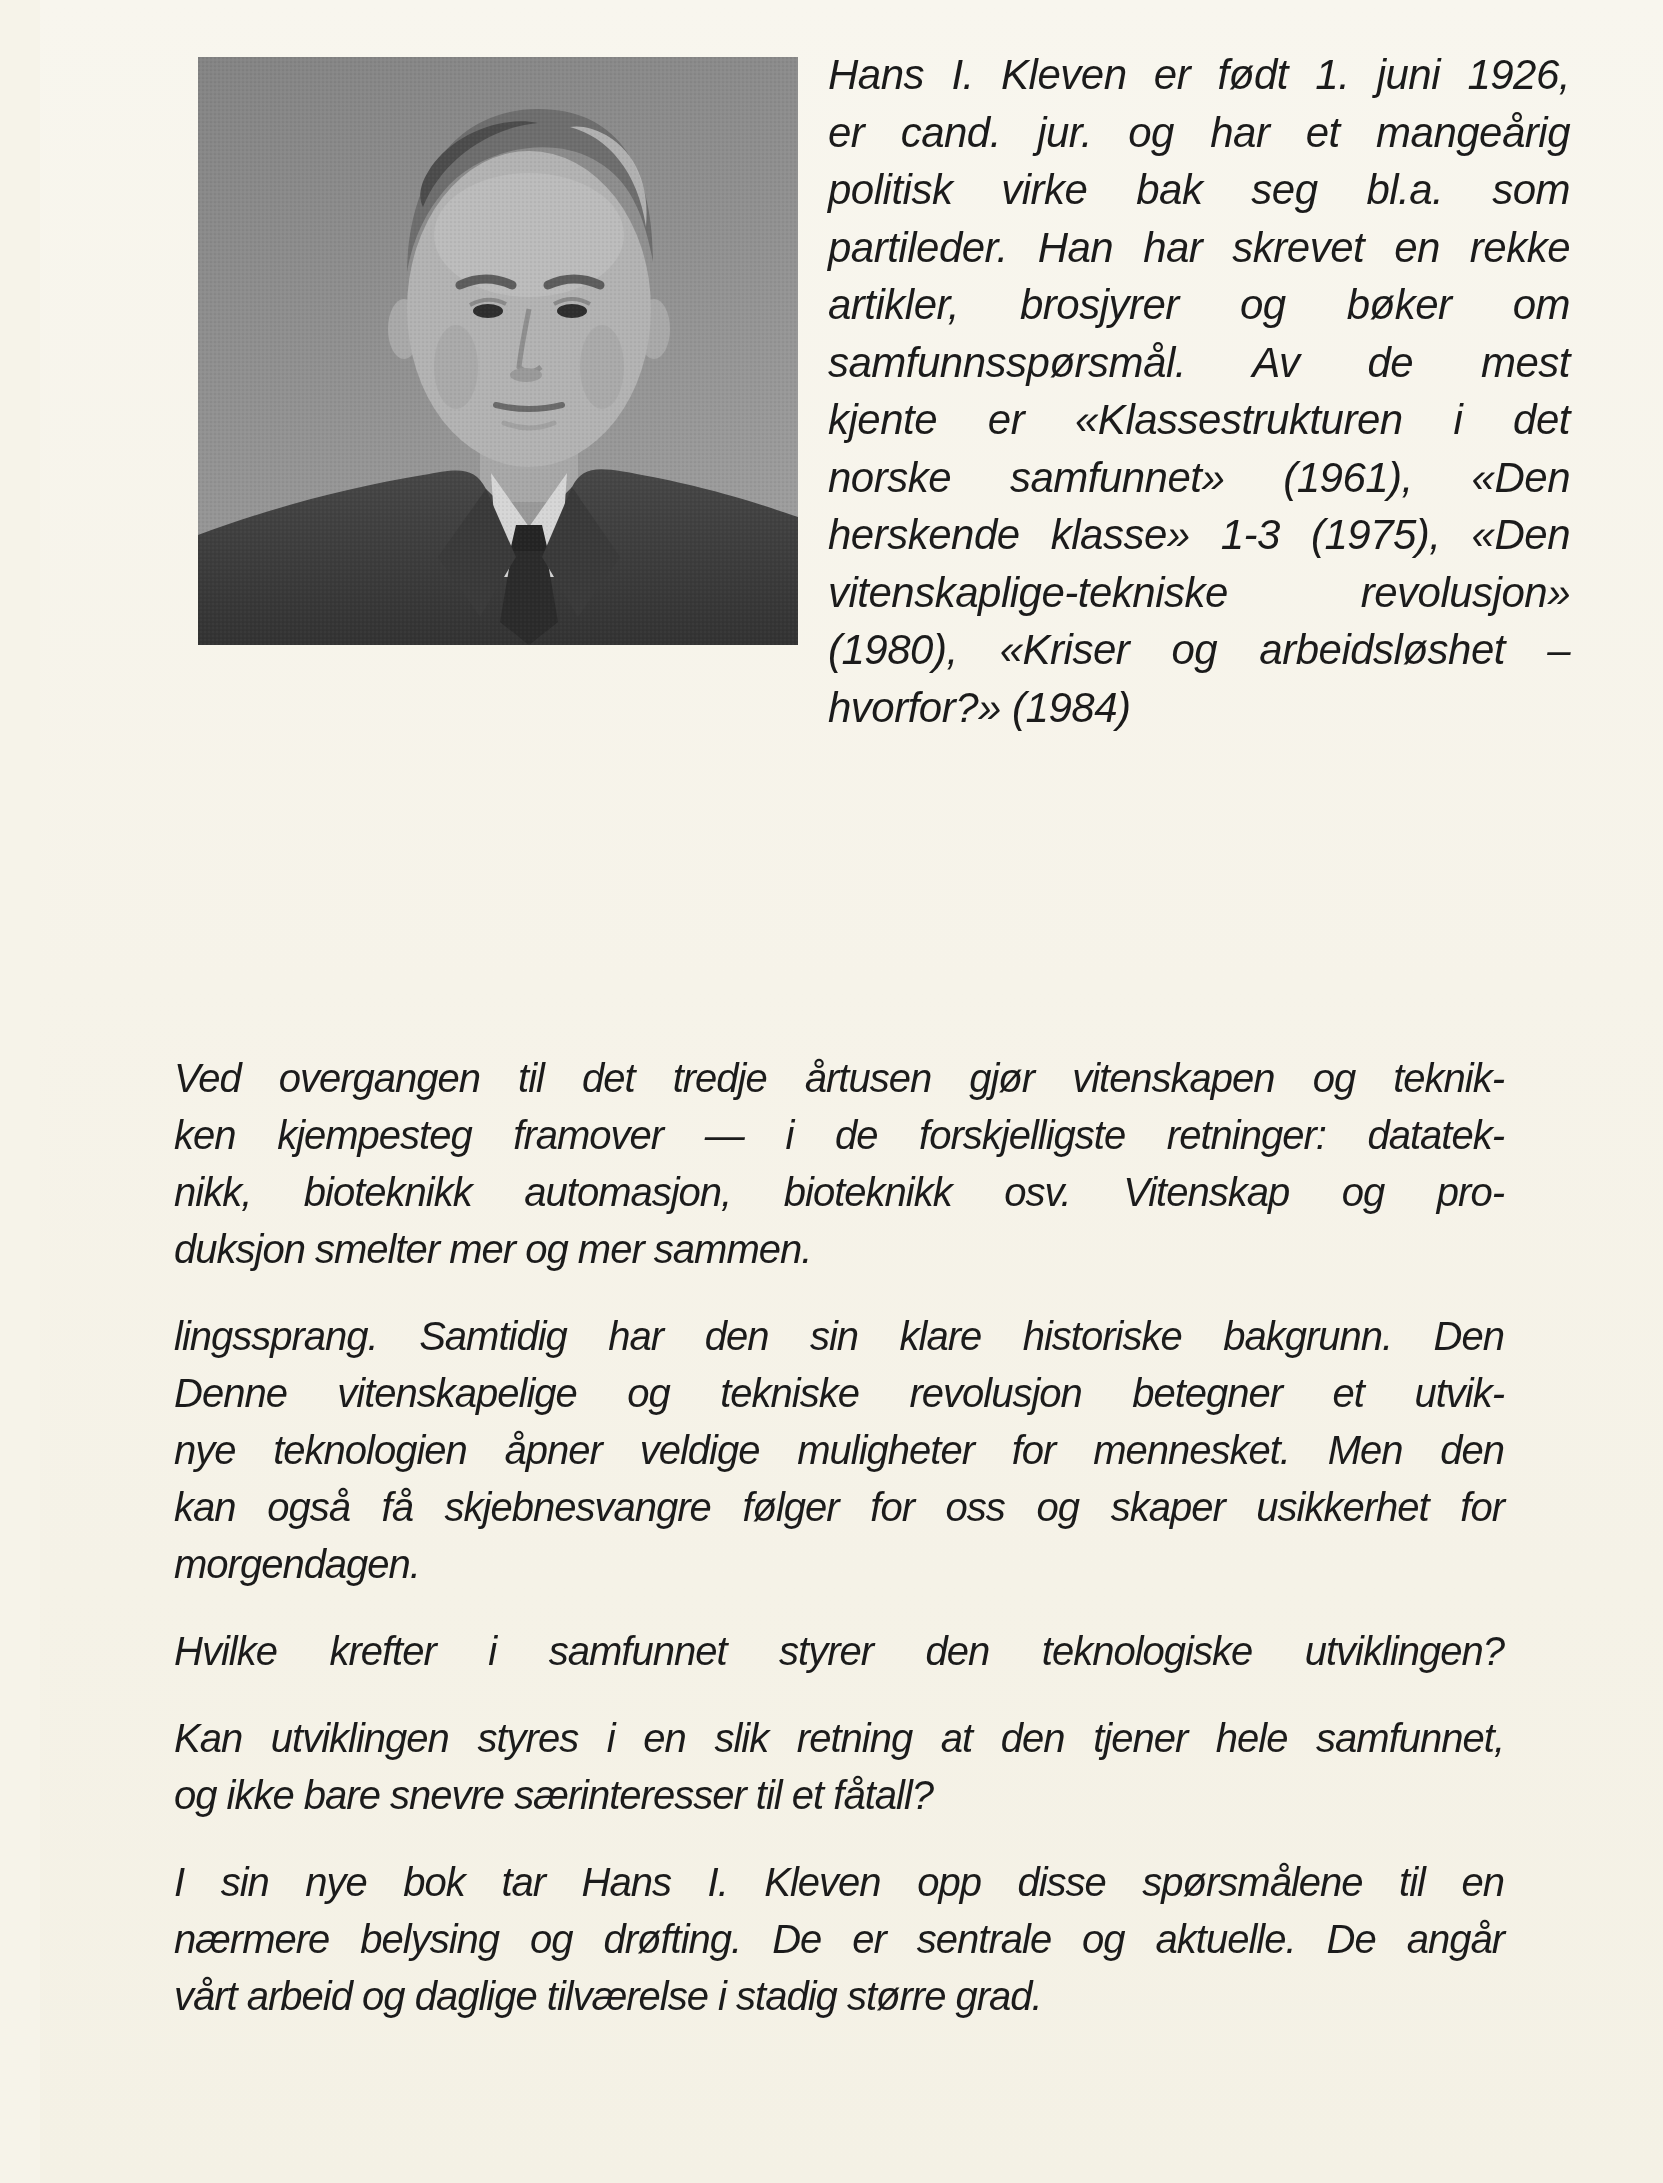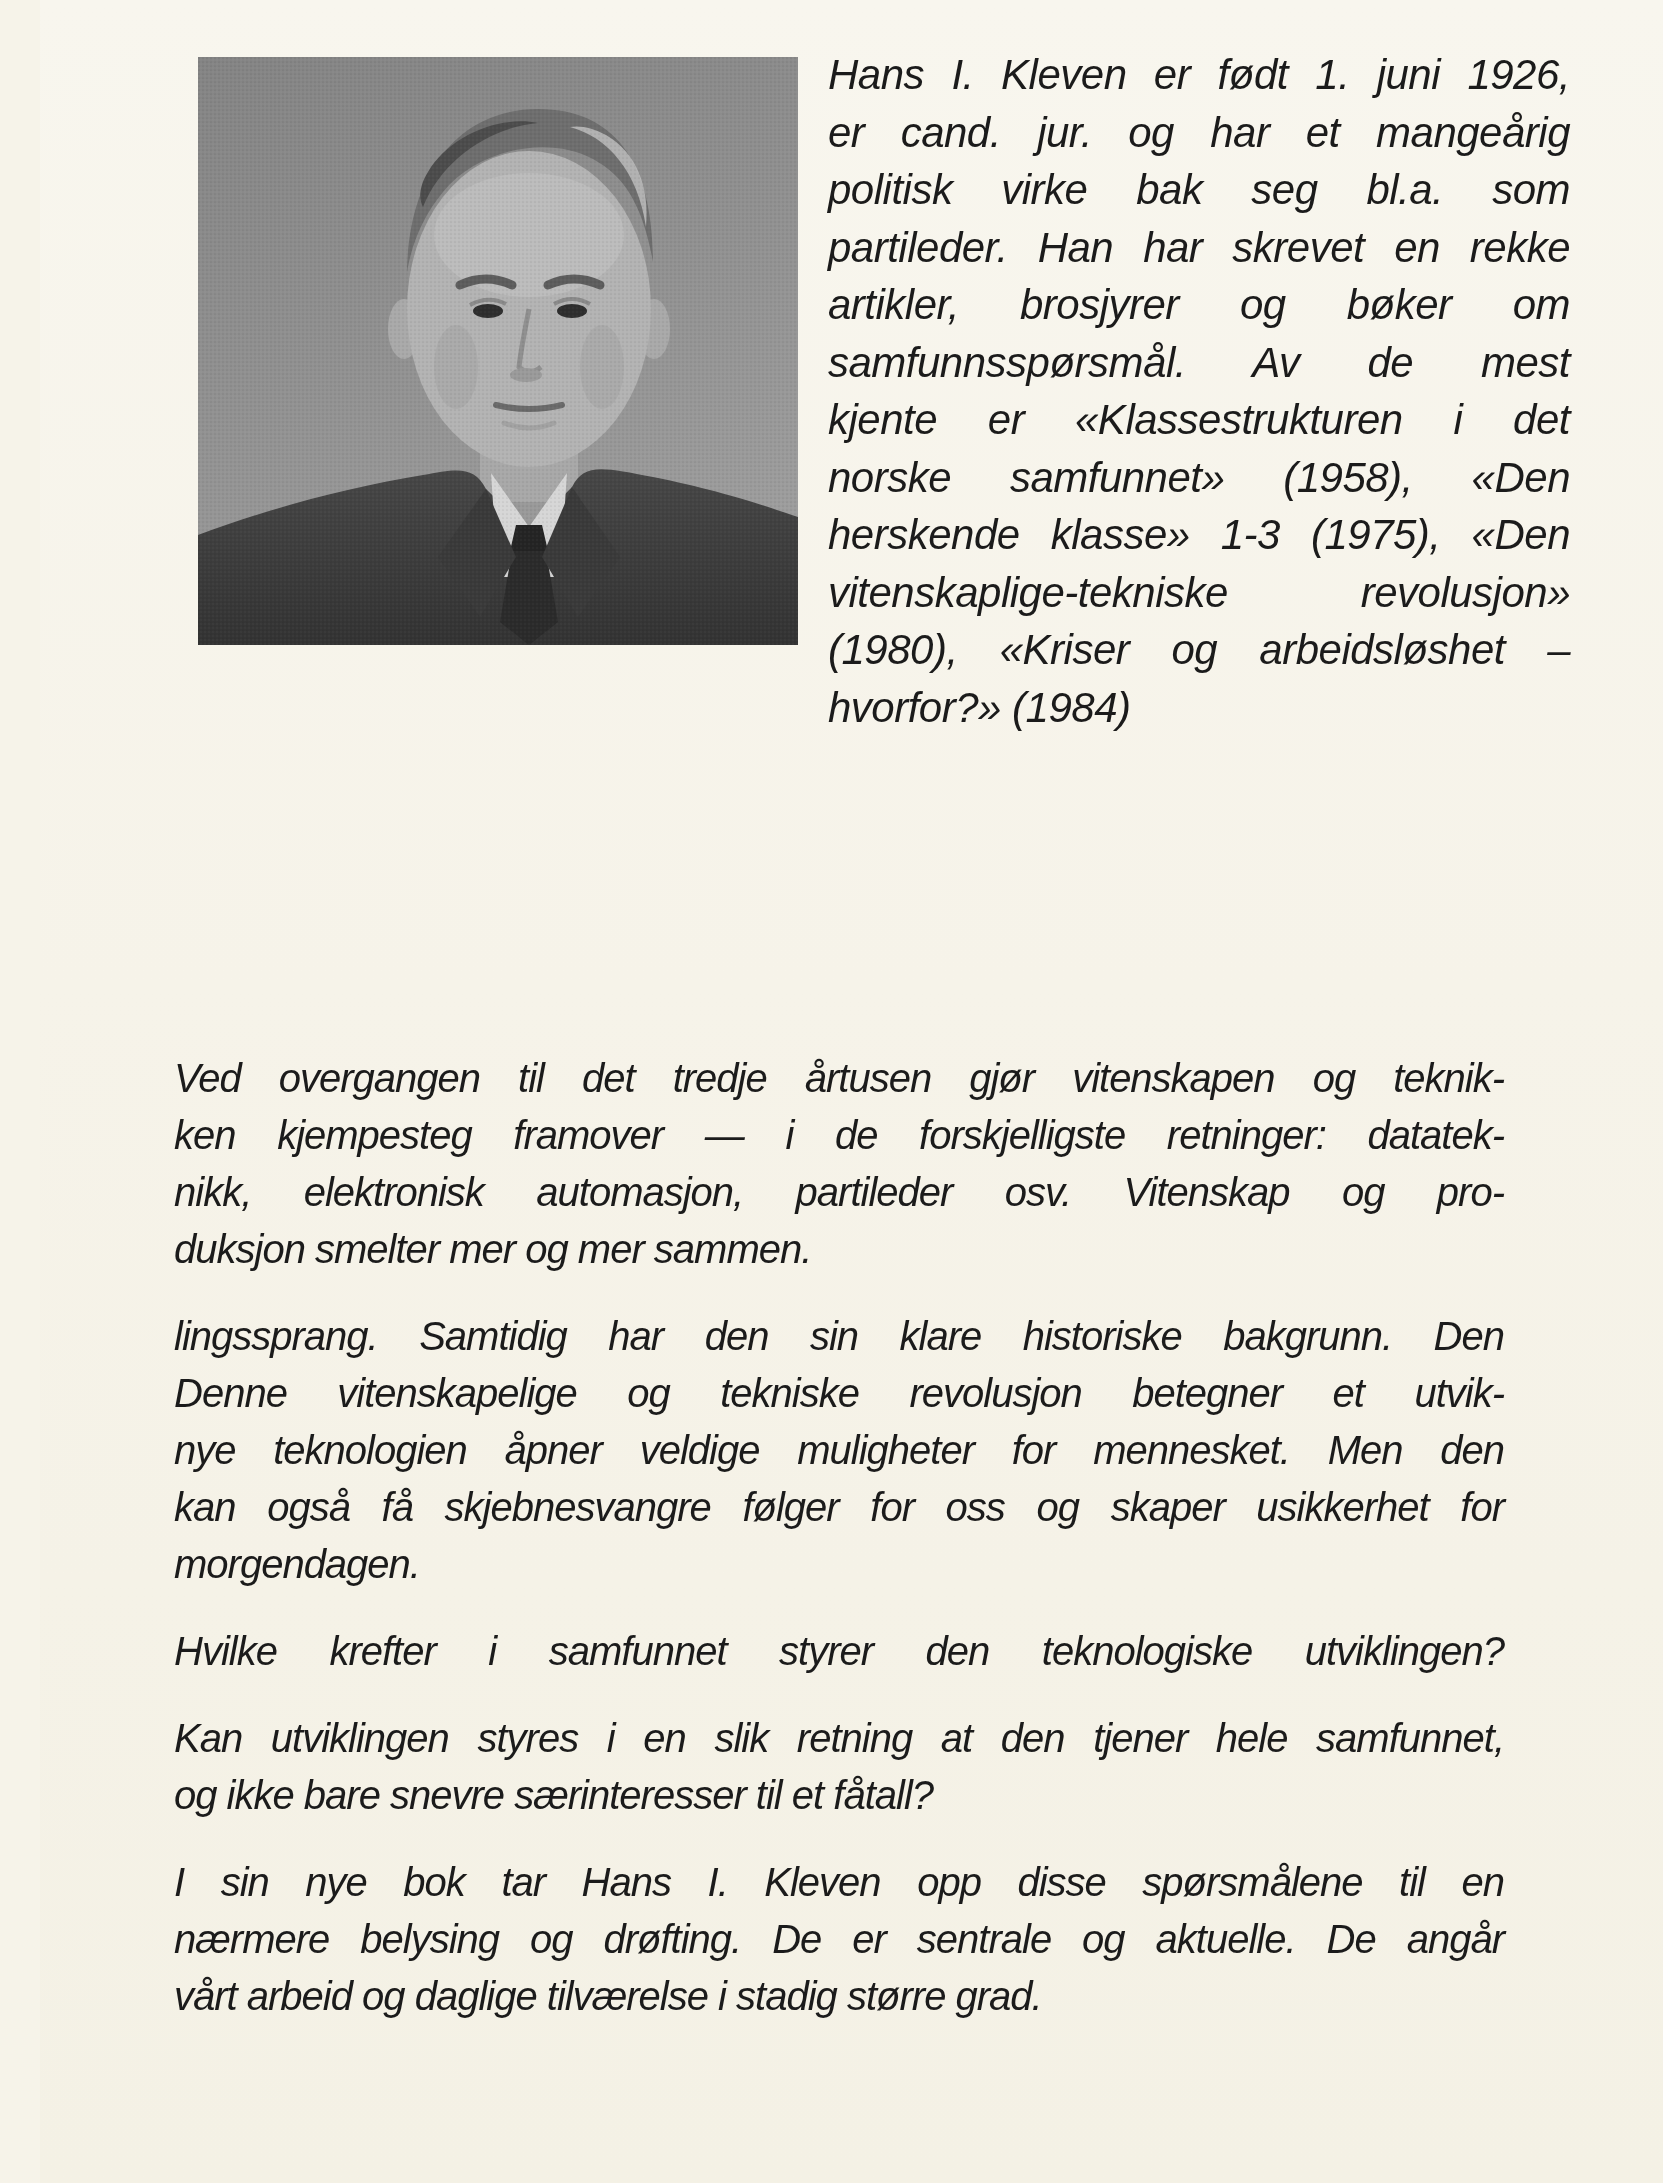--- a/index.html
+++ b/index.html
@@ -134,33 +134,33 @@
   </div>
 
   <div class="bio">
     <div class="j">Hans I. Kleven er født 1. juni 1926,</div>
     <div class="j">er cand. jur. og har et mangeårig</div>
     <div class="j">politisk virke bak seg bl.a. som</div>
     <div class="j">partileder. Han har skrevet en rekke</div>
     <div class="j">artikler, brosjyrer og bøker om</div>
     <div class="j">samfunnsspørsmål. Av de mest</div>
     <div class="j">kjente er «Klassestrukturen i det</div>
-    <div class="j">norske samfunnet» (1958), «Den</div>
+    <div class="j">norske samfunnet» (1961), «Den</div>
     <div class="j">herskende klasse» 1-3 (1975), «Den</div>
     <div class="j">vitenskaplige-tekniske revolusjon»</div>
     <div class="j">(1980), «Kriser og arbeidsløshet –</div>
     <div class="last">hvorfor?» (1984)</div>
   </div>
 
   <div class="body-text">
 
     <div class="para">
       <div class="j">Ved overgangen til det tredje årtusen gjør vitenskapen og teknik-</div>
       <div class="j">ken kjempesteg framover — i de forskjelligste retninger: datatek-</div>
-      <div class="j">nikk, elektronisk automasjon, partileder osv. Vitenskap og pro-</div>
+      <div class="j">nikk, bioteknikk automasjon, bioteknikk osv. Vitenskap og pro-</div>
       <div class="last">duksjon smelter mer og mer sammen.</div>
     </div>
 
     <div class="para">
       <div class="j">lingssprang. Samtidig har den sin klare historiske bakgrunn. Den</div>
       <div class="j">Denne vitenskapelige og tekniske revolusjon betegner et utvik-</div>
       <div class="j">nye teknologien åpner veldige muligheter for mennesket. Men den</div>
       <div class="j">kan også få skjebnesvangre følger for oss og skaper usikkerhet for</div>
       <div class="last">morgendagen.</div>
     </div>

